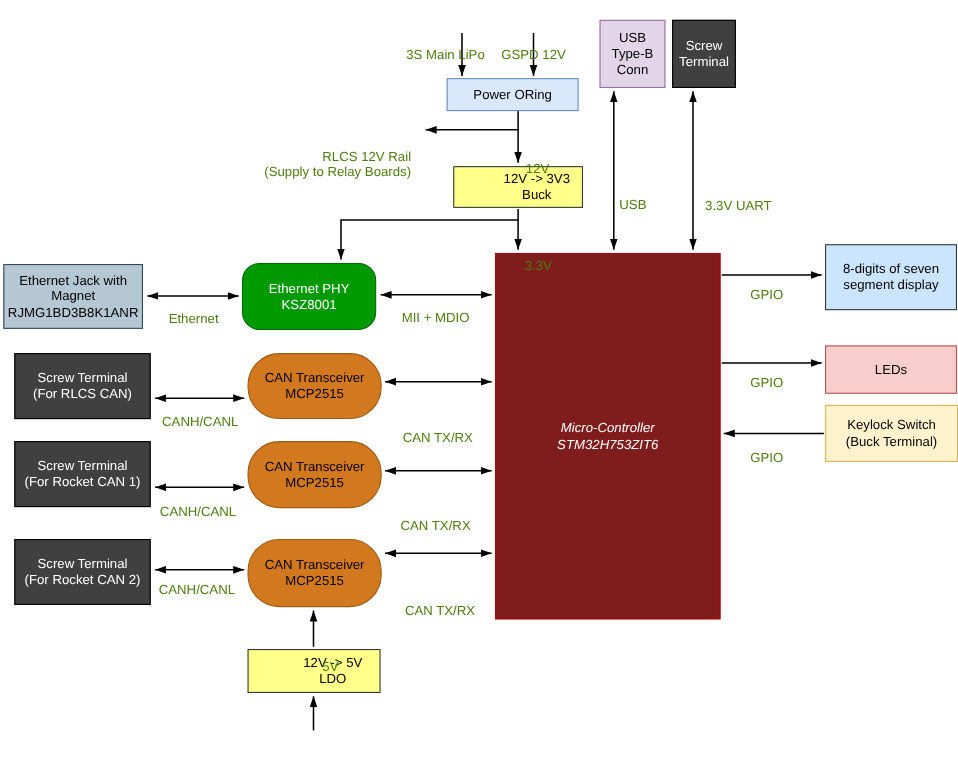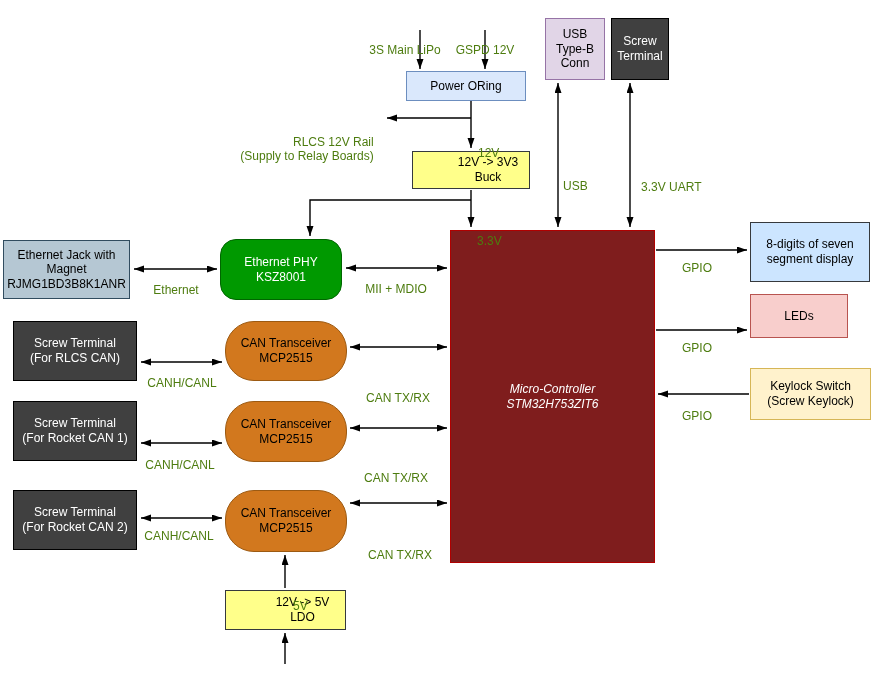--- a/index.html
+++ b/index.html
@@ -147,26 +147,26 @@
 
   <div class="block c-yellow" style="left:225px;top:590px;width:121px;height:40px">12V -&gt; 5V LDO</div>
 
   <div class="block c-blue2" style="left:750px;top:222px;width:120px;height:60px">
     <div>
       <span class="bl">8-digits of seven</span>
       <span class="bl">segment display</span>
     </div>
   </div>
 
-  <div class="block c-pink" style="left:750px;top:294px;width:98px;height:44px">LEDs</div>
+  <div class="block c-pink" style="left:750px;top:314px;width:120px;height:44px">LEDs</div>
 
   <div class="block c-cream" style="left:750px;top:368px;width:121px;height:52px">
     <div>
       <span class="bl">Keylock Switch</span>
-      <span class="bl">(Screw Keylock)</span>
+      <span class="bl">(Buck Terminal)</span>
     </div>
   </div>
 
   <div class="lbl ctr" style="left:405px;top:10px">3S Main LiPo</div>
   <div class="lbl ctr" style="left:485px;top:10px">GSPD 12V</div>
 
   <div class="lbl ctr" style="left:307px;top:102px">
     <span class="bl">RLCS 12V Rail</span>
     <span class="bl">(Supply to Relay Boards)</span>
   </div>

